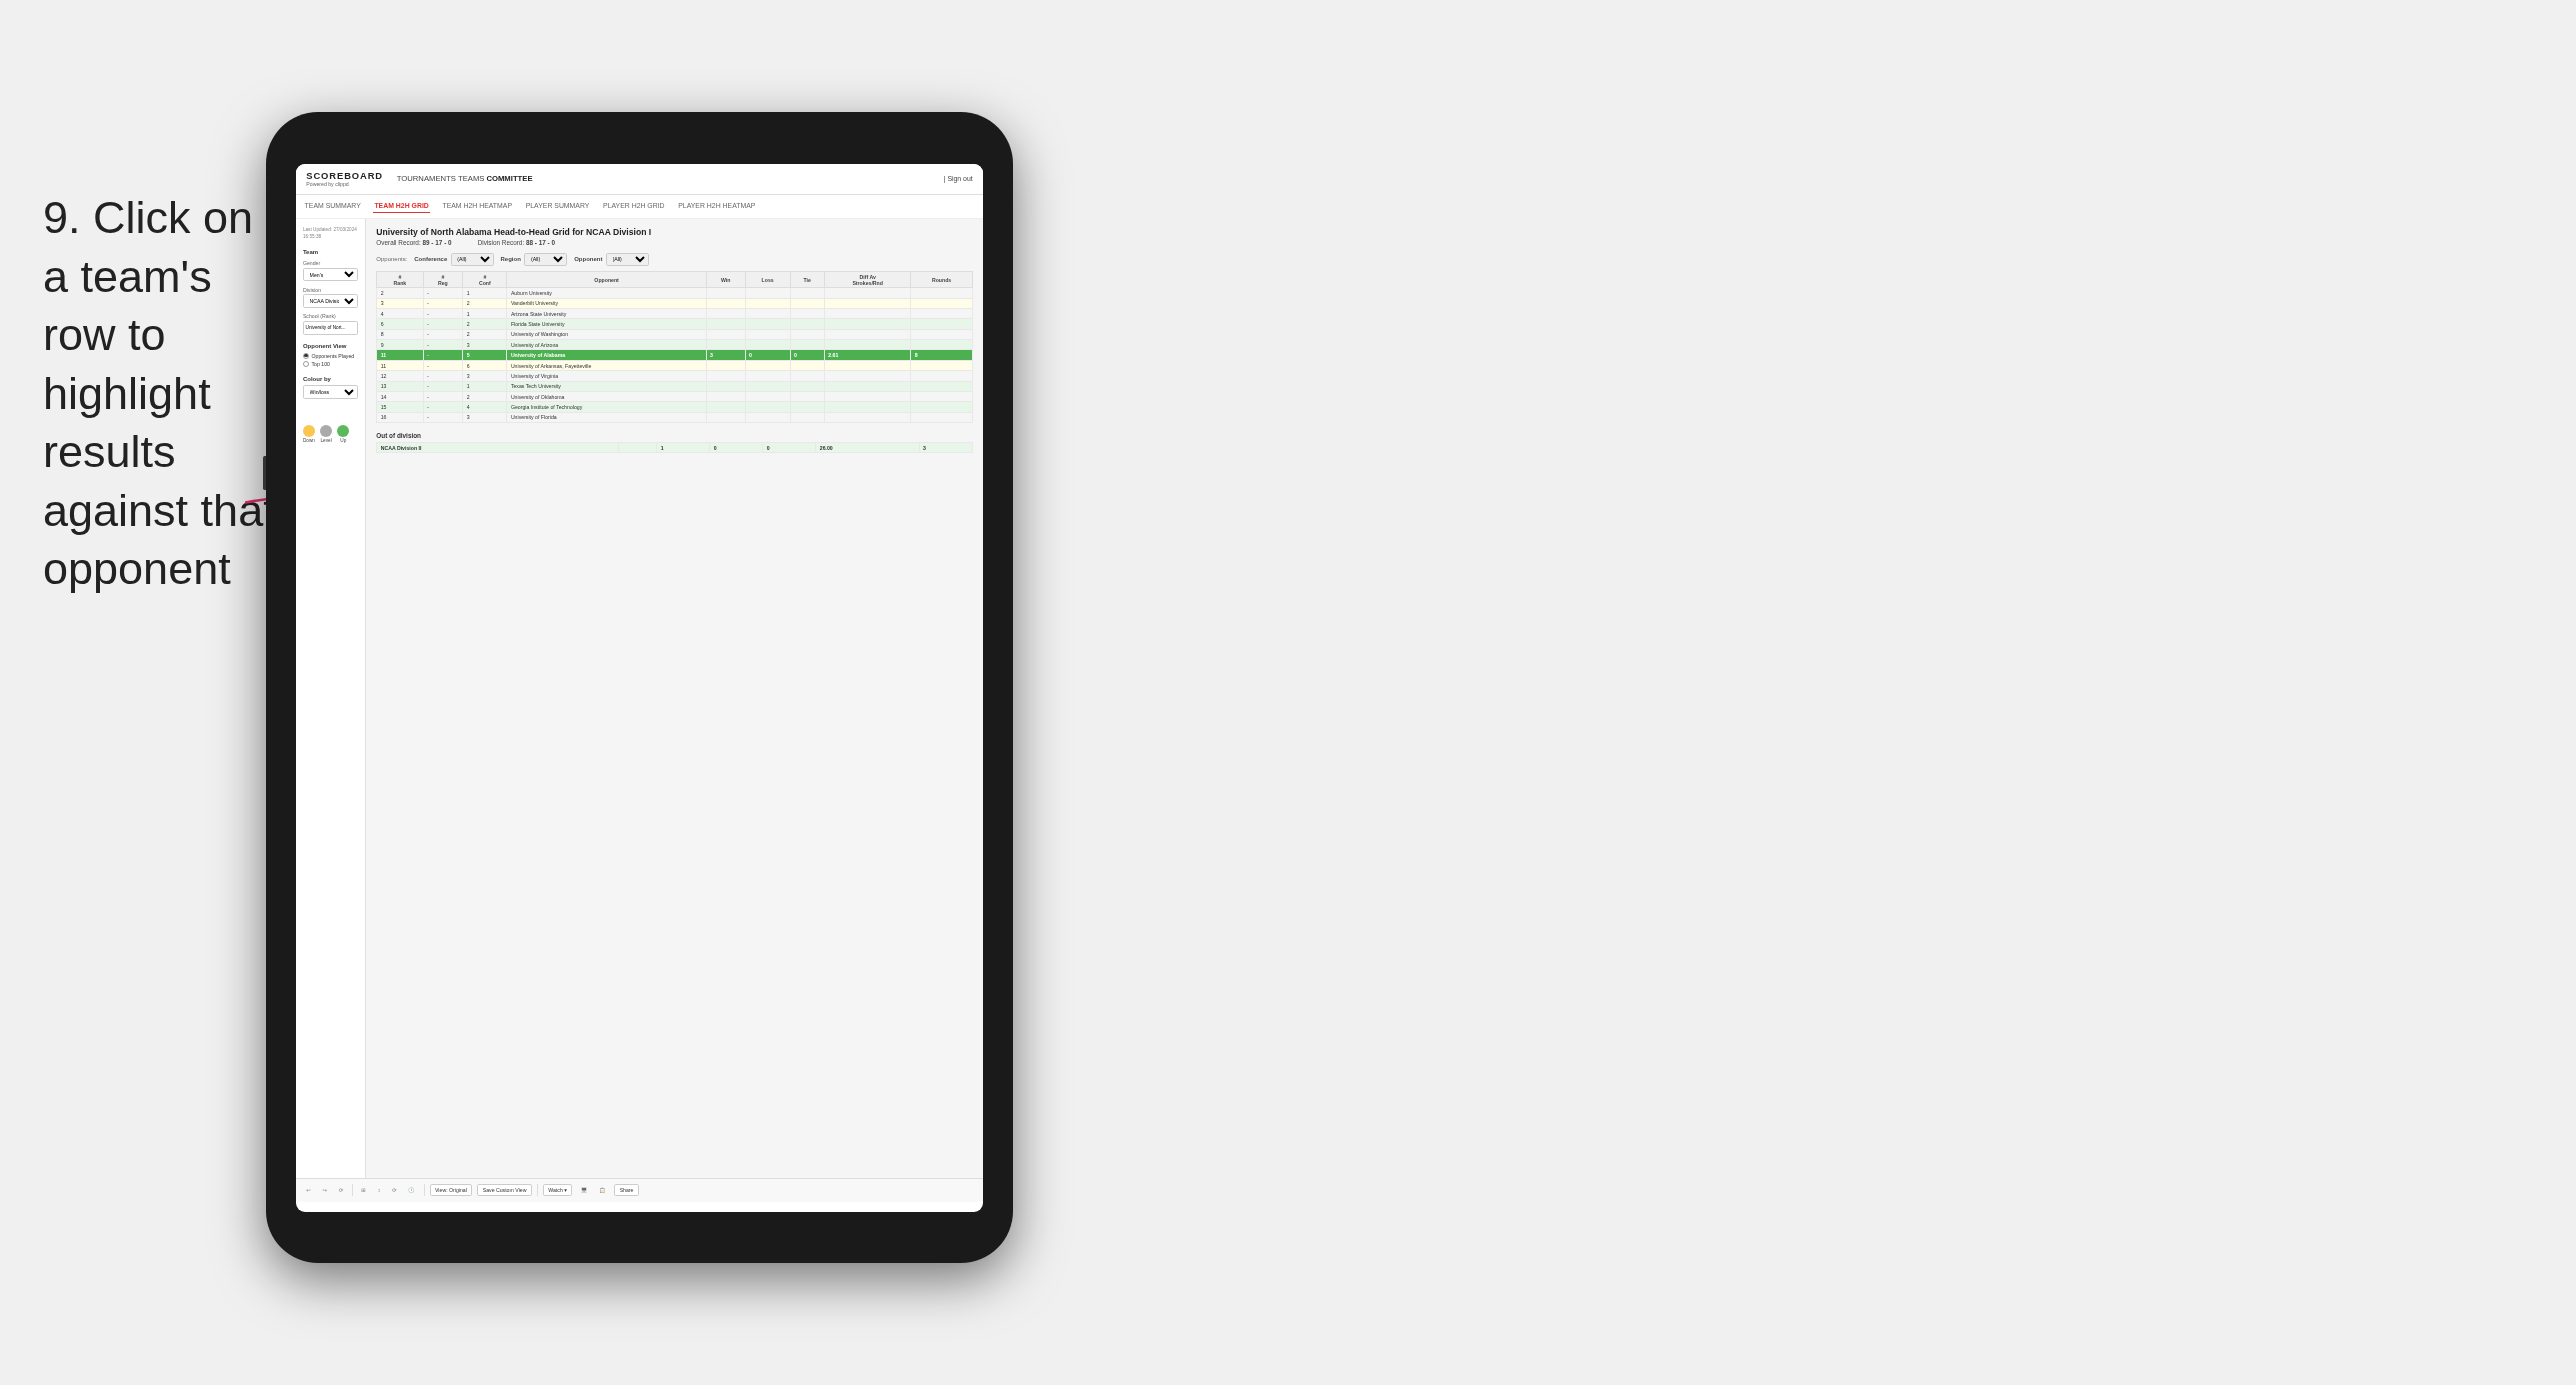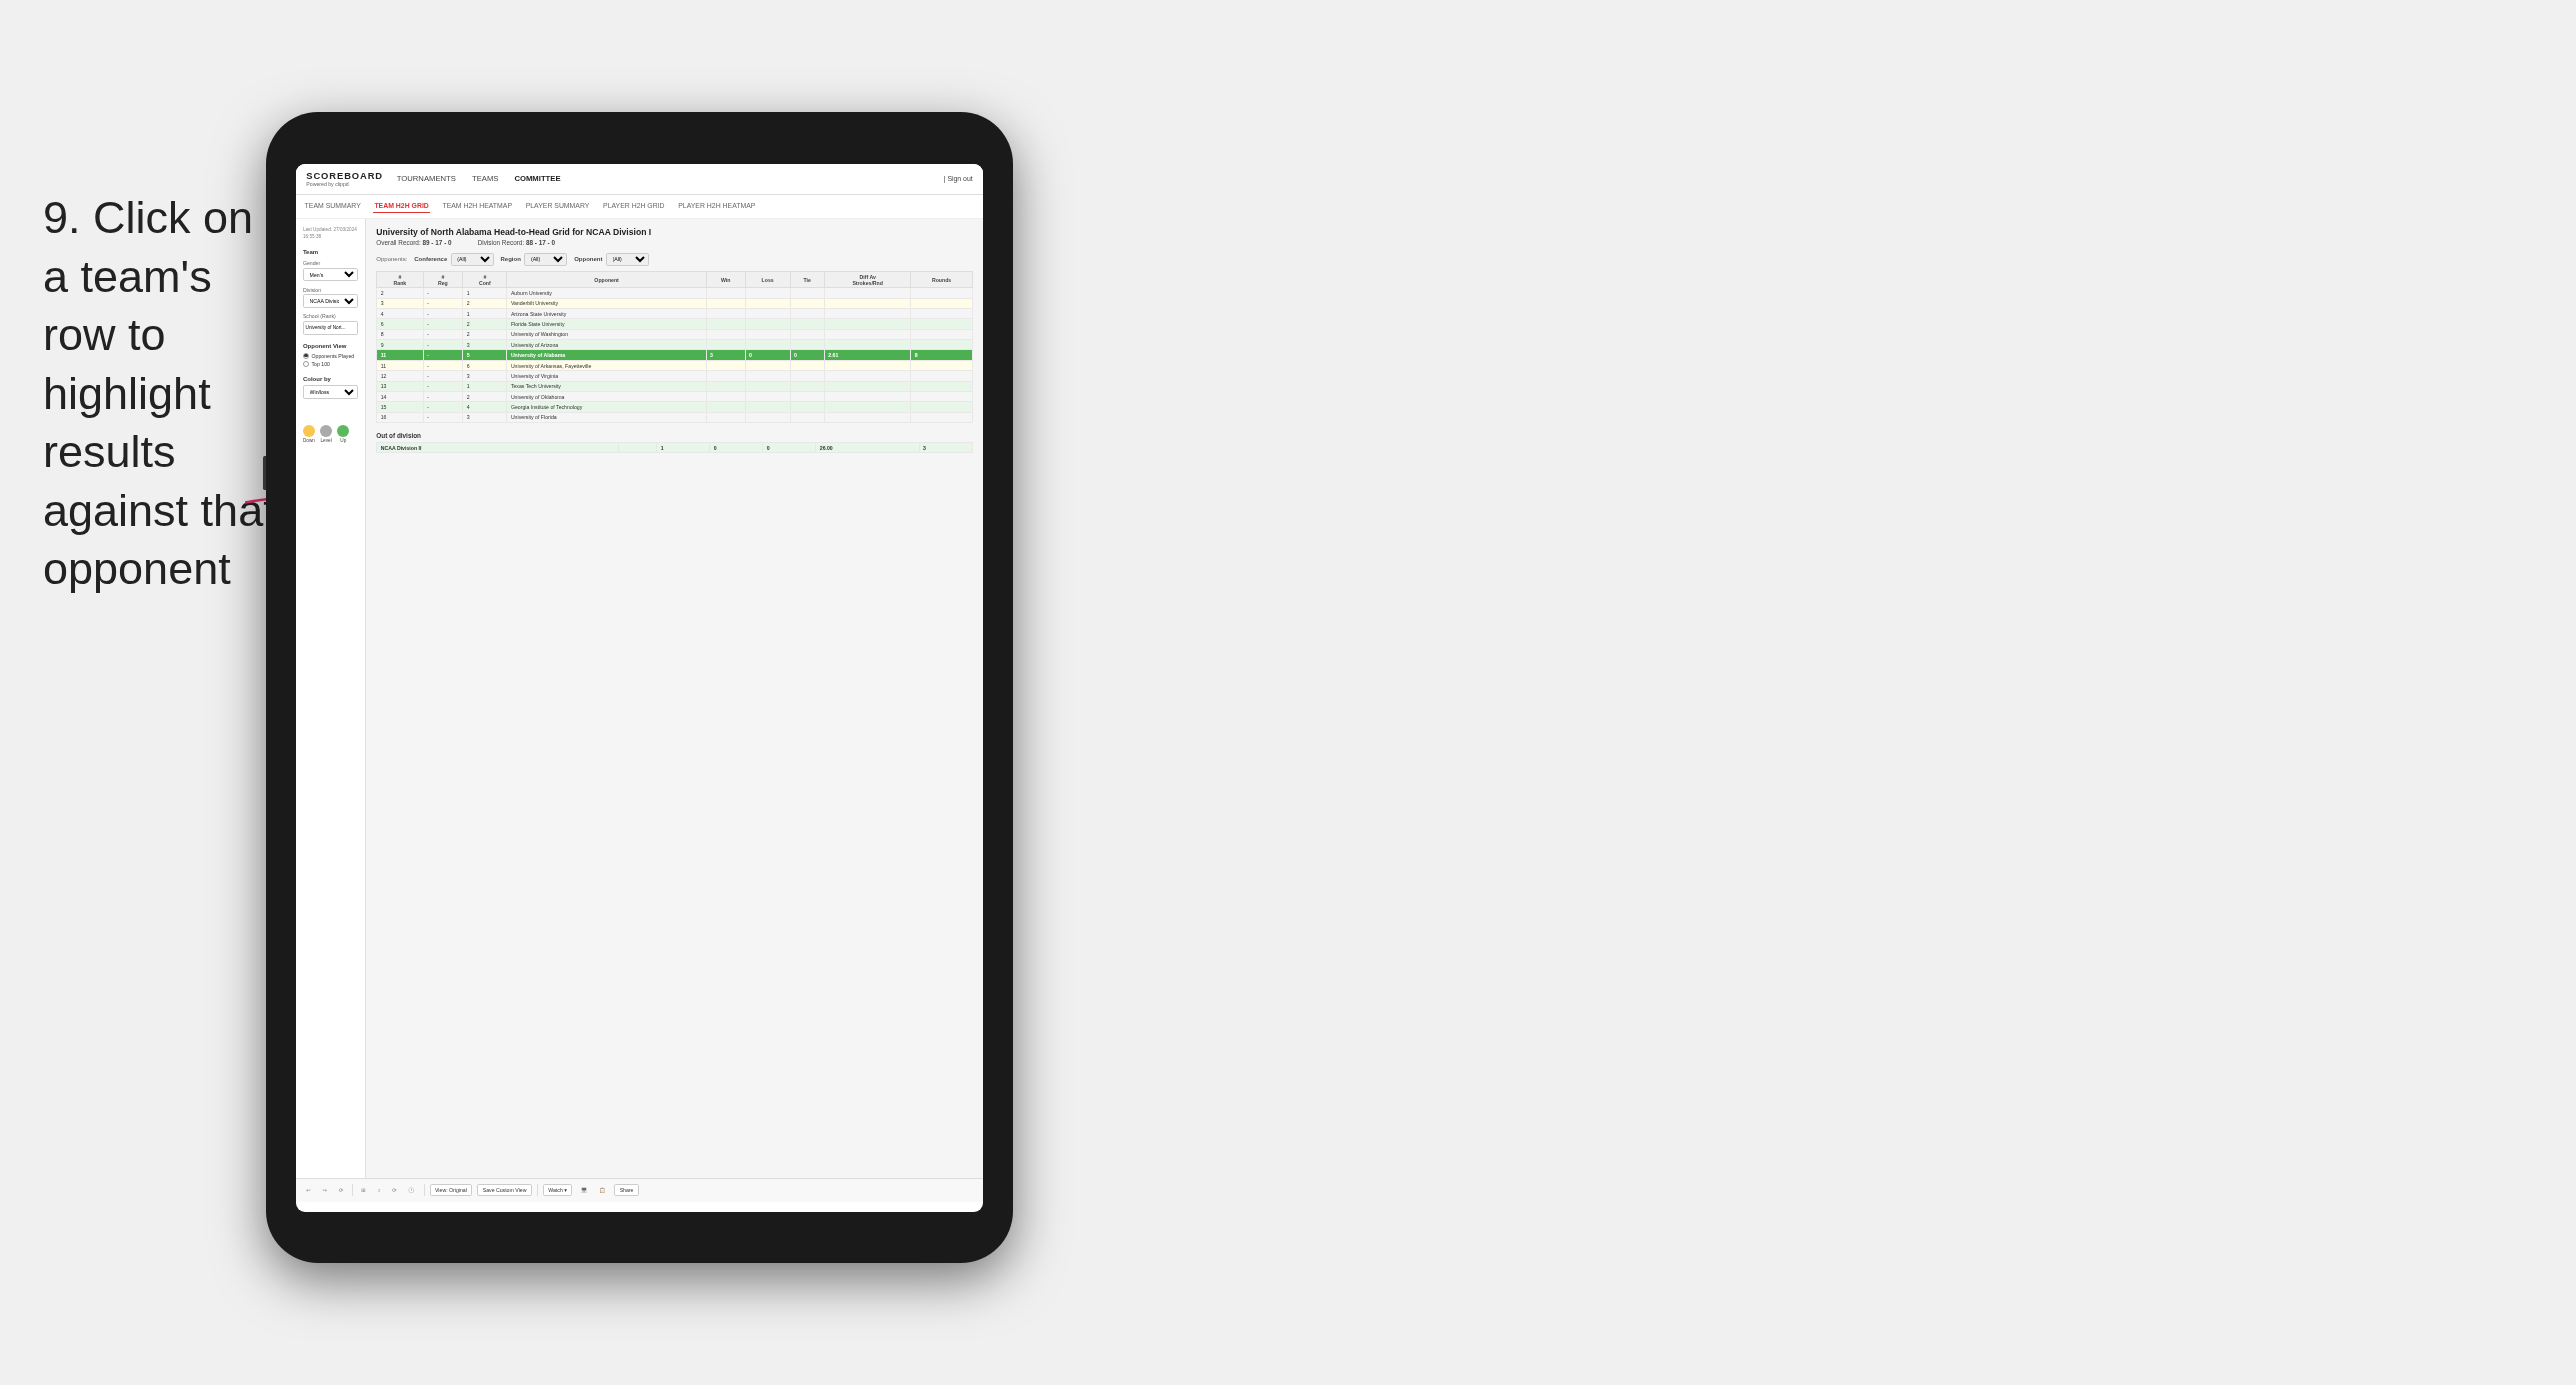--- a/index.html
+++ b/index.html
@@ -71,21 +71,21 @@
       letter-spacing: 0.9px;
     }
 
     .logo-powered {
       font-size: 5.2px;
       color: #666;
     }
 
     .nav-links {
       display: flex;
-      gap: 16px;
+      gap: 2px;
       flex: 1;
     }
 
     .nav-link {
       font-size: 7.7px;
       color: #444;
       cursor: pointer;
       padding: 3.4px 0;
     }
 

